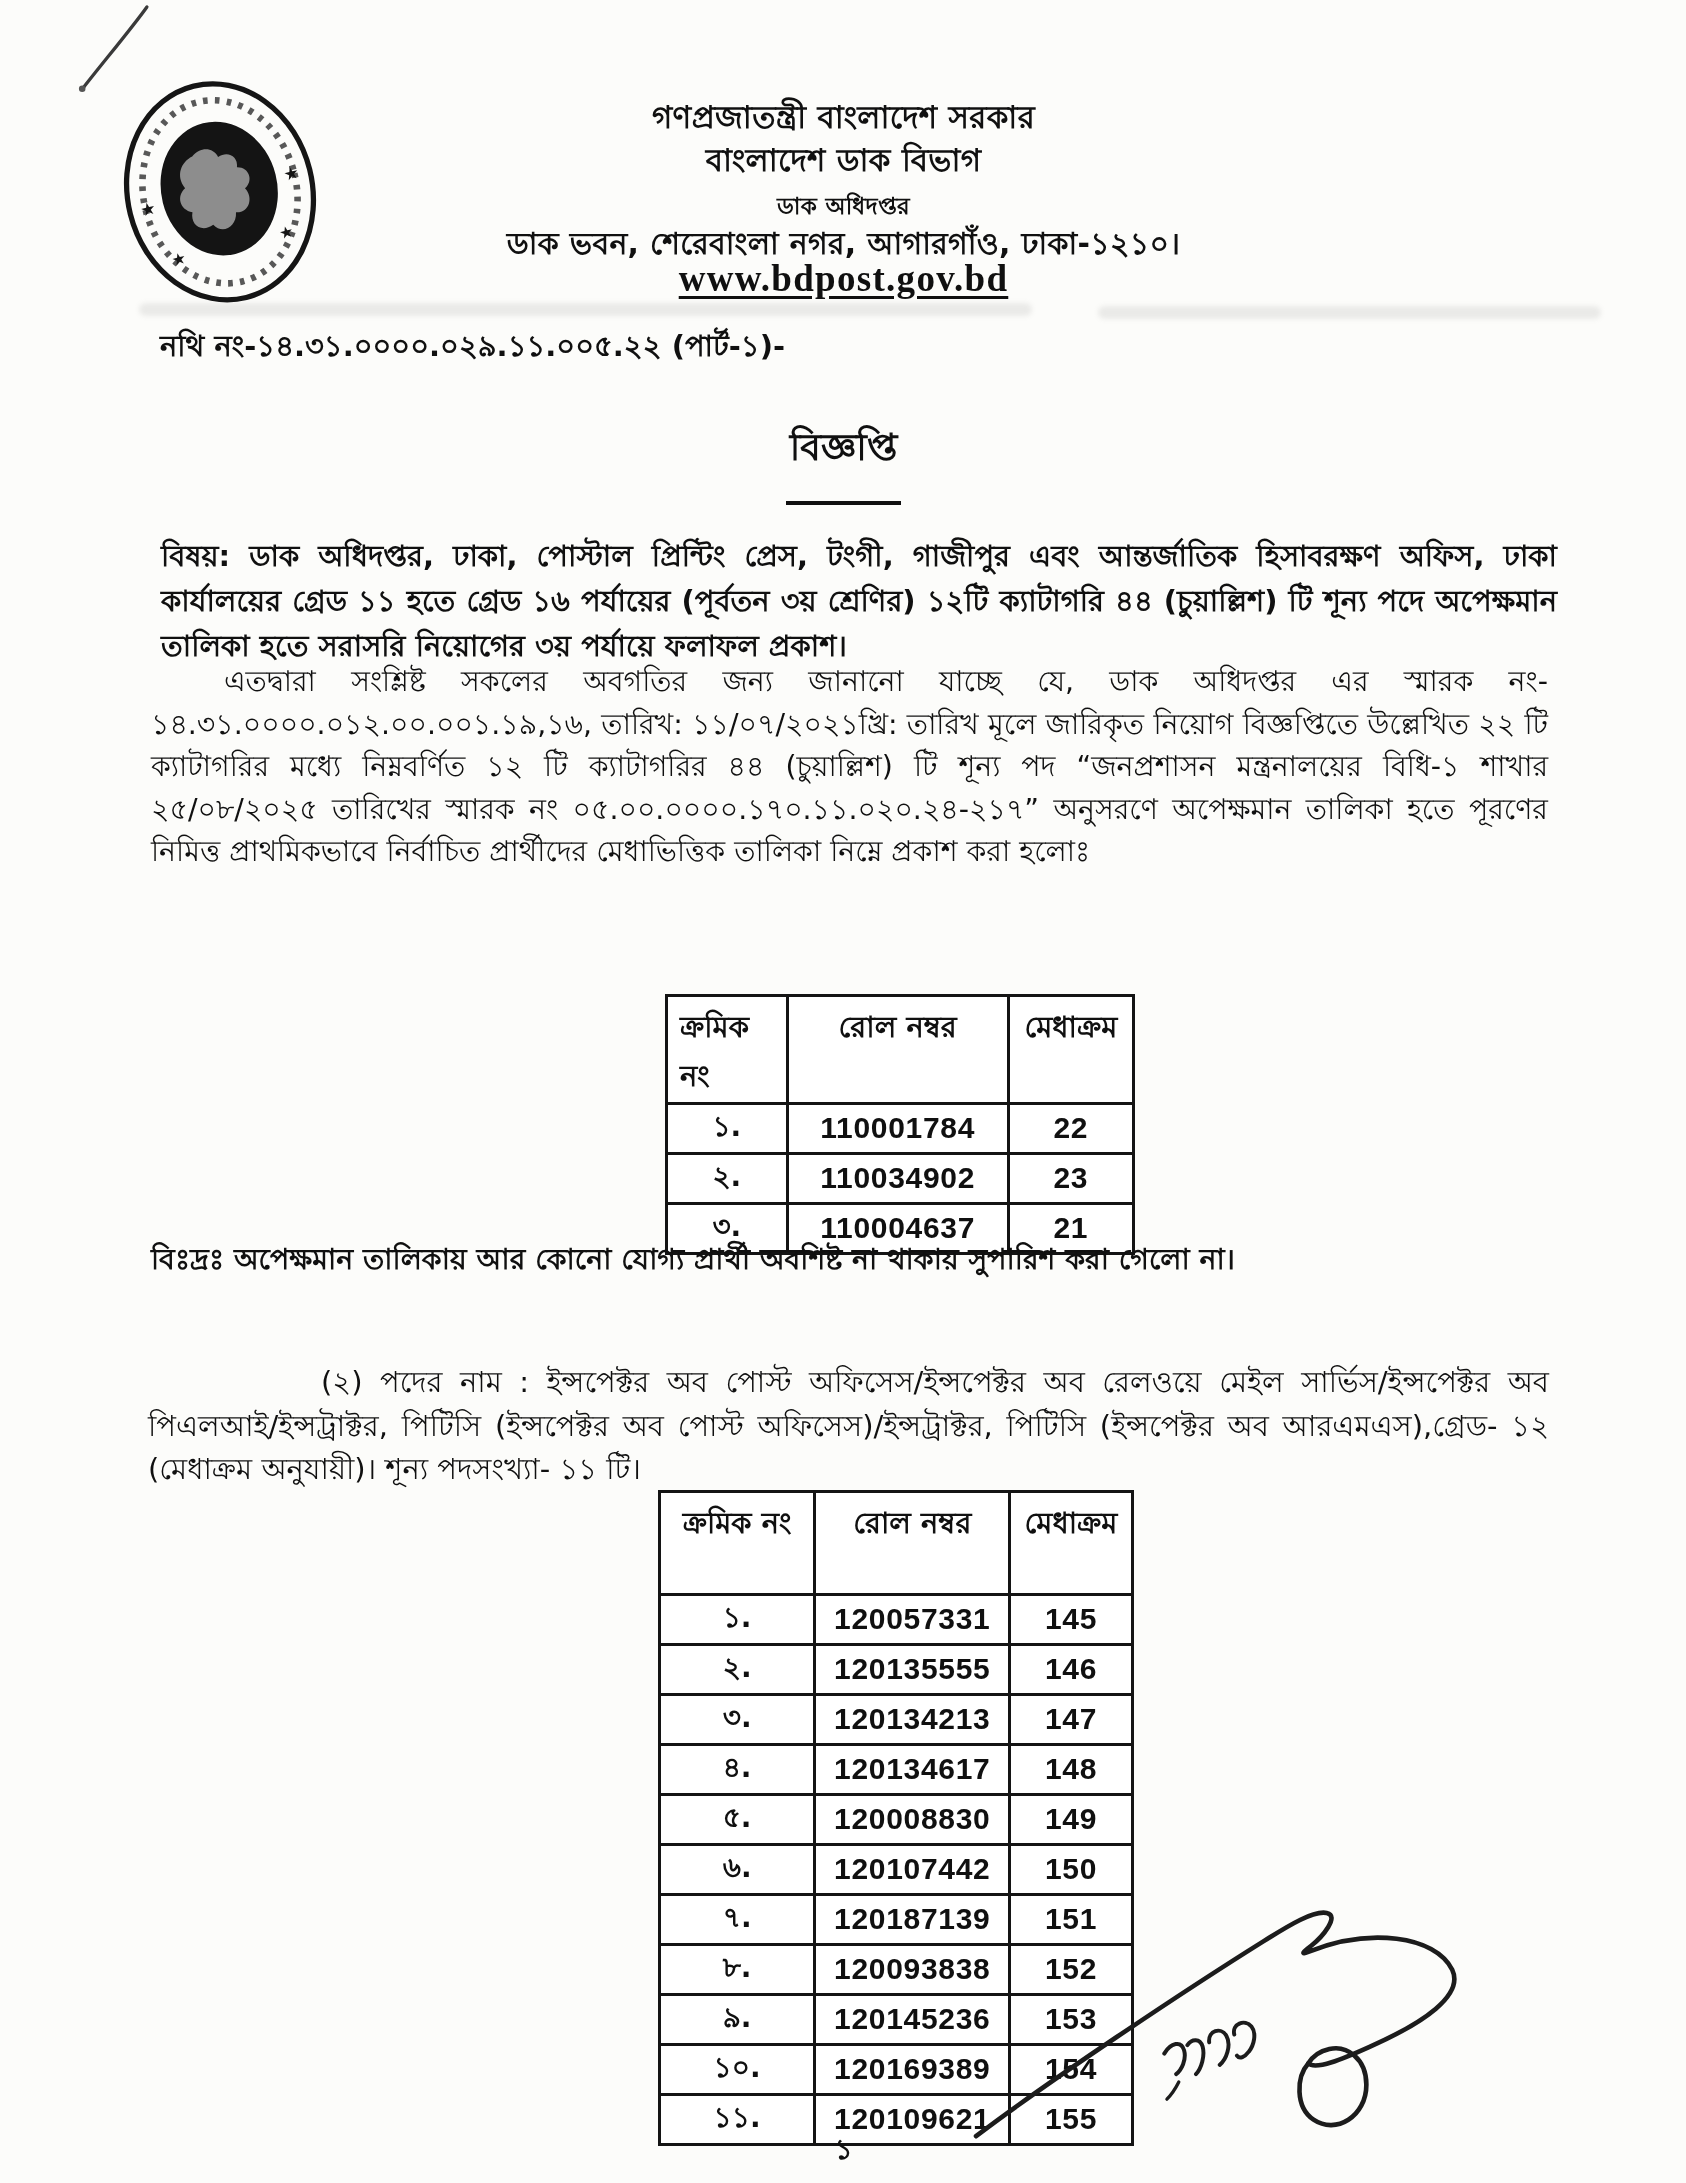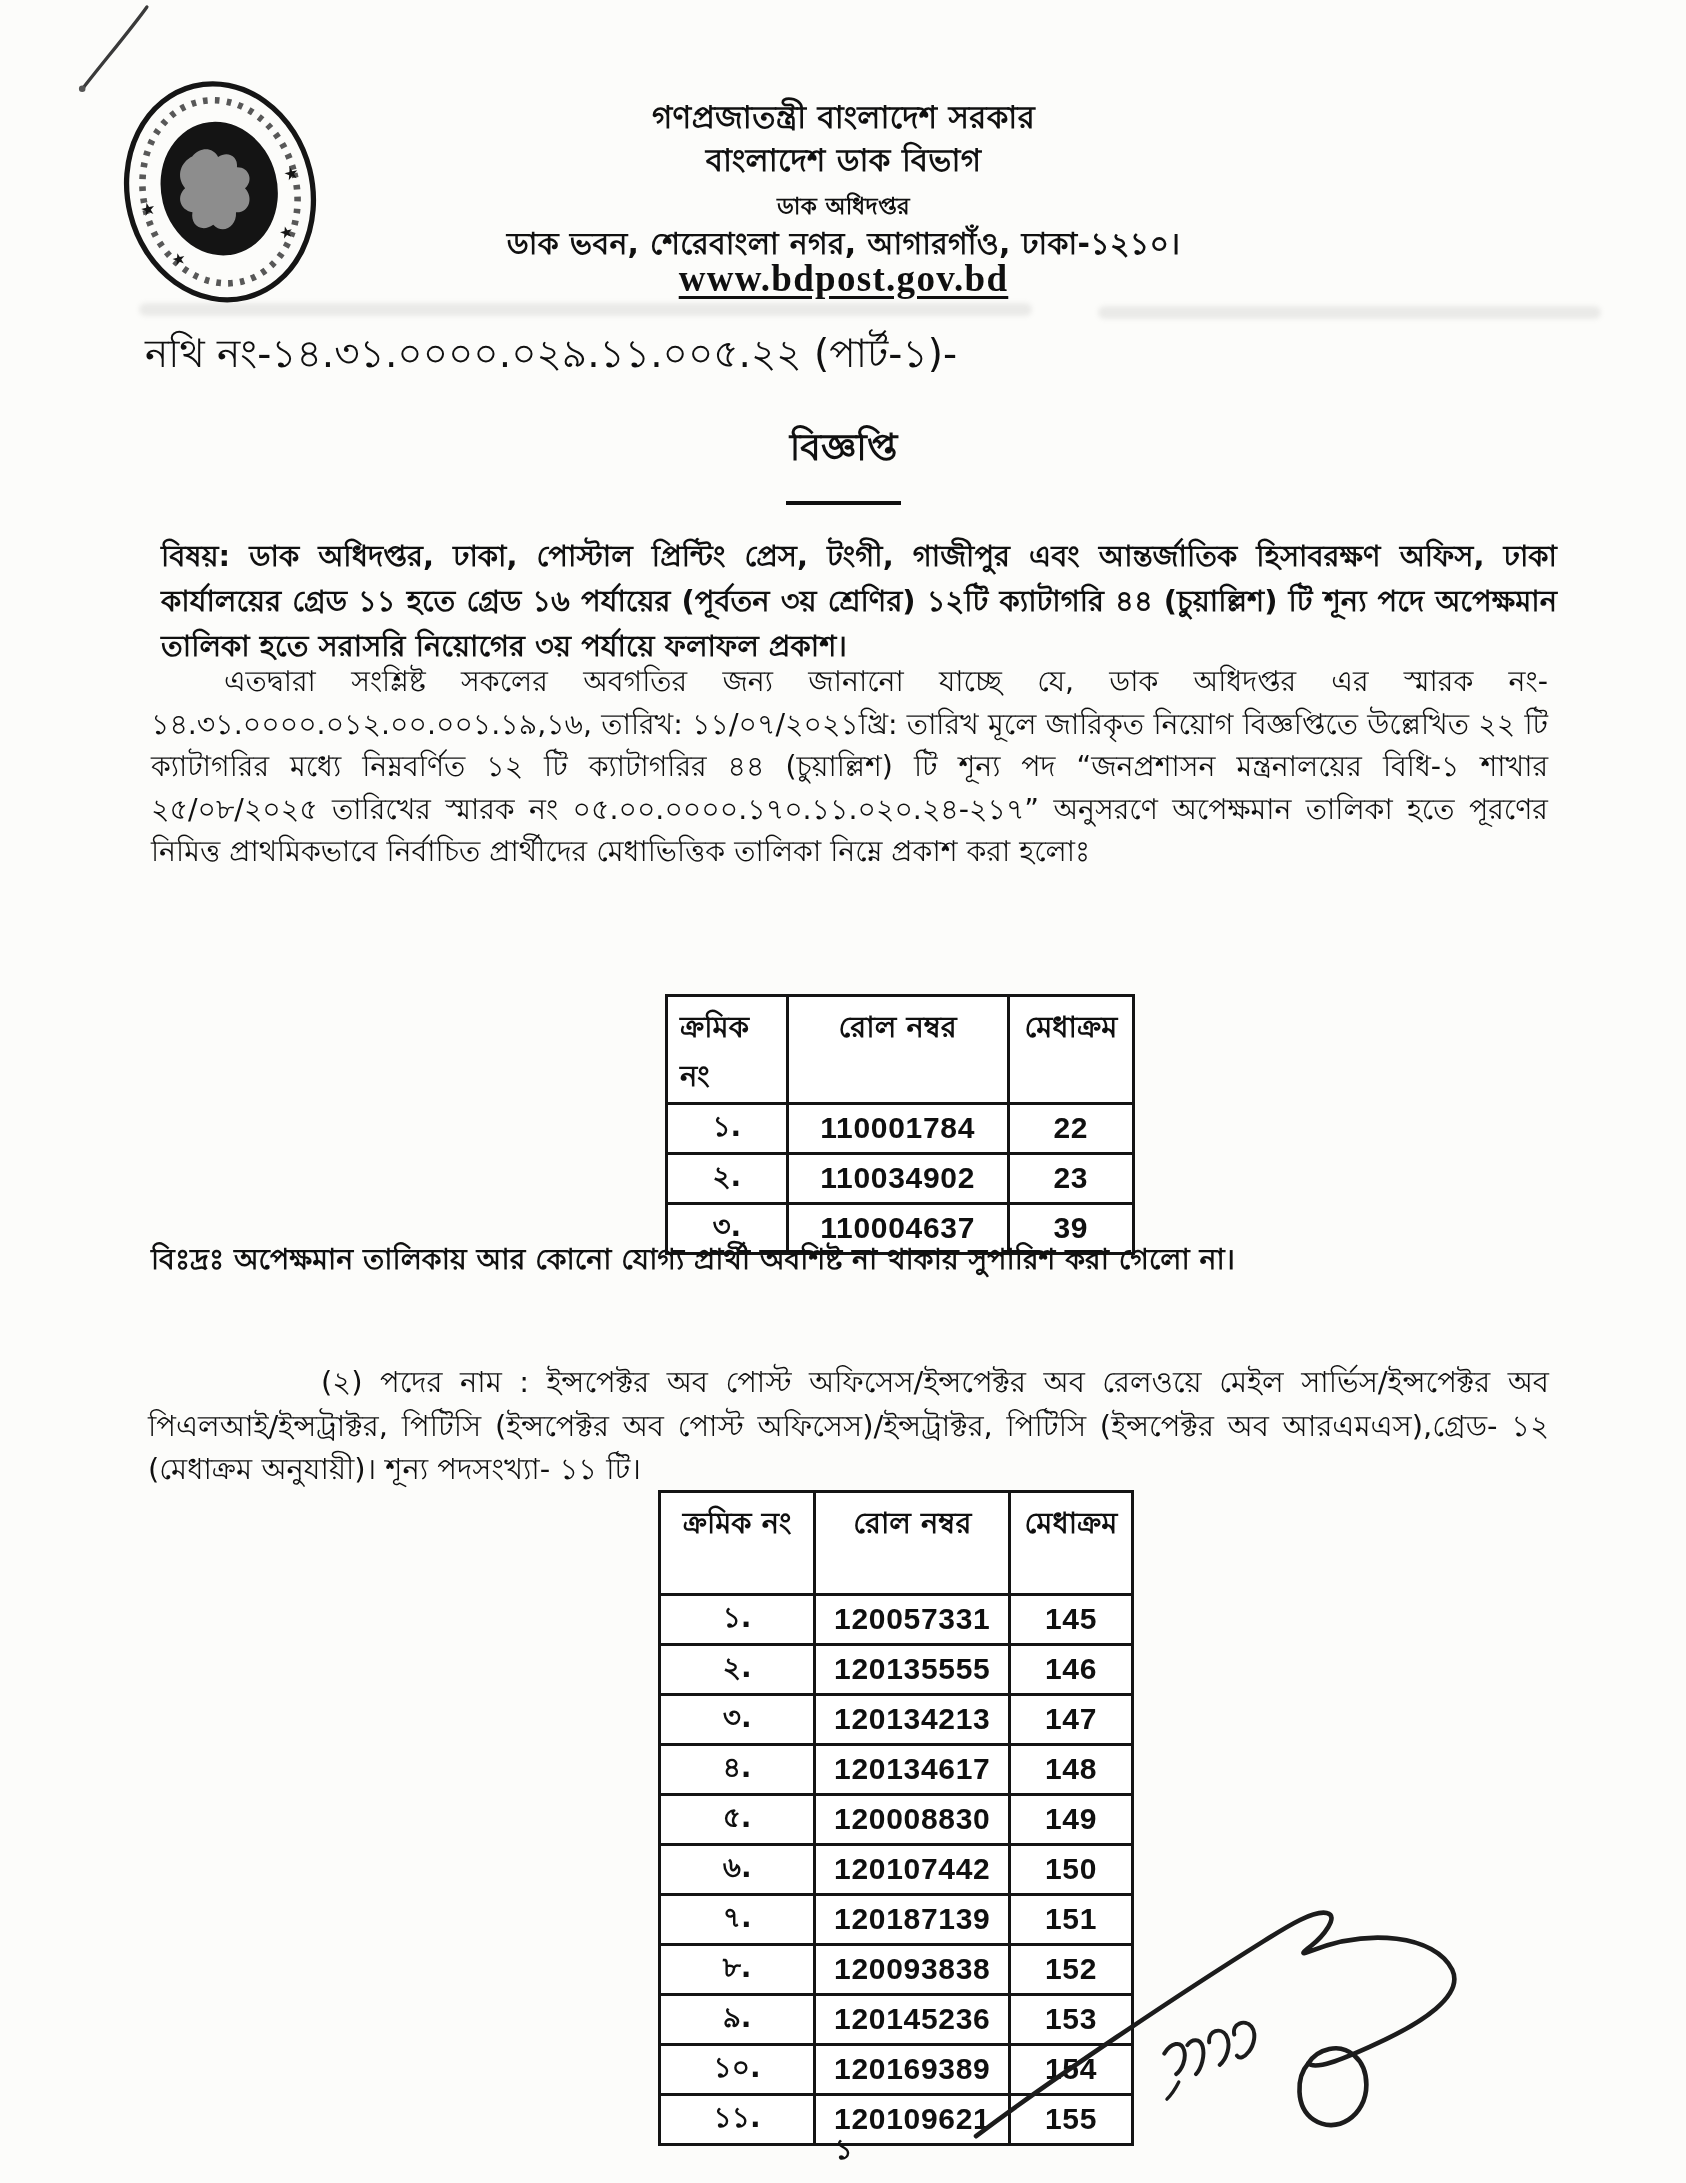--- a/index.html
+++ b/index.html
@@ -25,21 +25,21 @@
   .hdr-web{
     top:257px;font-size:37px;font-weight:700;
     font-family:"Liberation Serif","DejaVu Serif",serif;
     text-decoration:underline;text-underline-offset:5.3px;
     letter-spacing:1.3px;
   }
   
   .seal{position:absolute;left:121px;top:63px;width:198px;height:251px;}
   .penmark{position:absolute;left:69px;top:4px;width:99px;height:93px;}
   
-  .memo{position:absolute;left:145px;top:323px;font-size:39px;font-weight:400;}
+  .memo{position:absolute;left:160px;top:323px;font-size:29px;font-weight:700;}
   .date{position:absolute;left:1121px;top:323px;font-size:29px;font-weight:600;}
   
   .title{
     position:absolute;left:0;top:418px;width:1687px;text-align:center;
   }
   .title span{
     display:inline-block;font-size:37px;font-weight:700;
     border-bottom:4px solid #101010;padding:0 4px 20px 4px;
   }
   
@@ -165,21 +165,21 @@
       <td class="merit">22</td>
     </tr>
     <tr>
       <td class="serial">২.</td>
       <td class="roll">110034902</td>
       <td class="merit">23</td>
     </tr>
     <tr>
       <td class="serial">৩.</td>
       <td class="roll">110004637</td>
-      <td class="merit">39</td>
+      <td class="merit">21</td>
     </tr>
   </tbody>
     </table>
 
   <div class="note">বিঃদ্রঃ অপেক্ষমান তালিকায় আর কোনো যোগ্য প্রার্থী অবশিষ্ট না থাকায় সুপারিশ করা গেলো না।</div>
 
   <div class="sec2-head">(২) পদের নাম : ইন্সপেক্টর অব পোস্ট অফিসেস/ইন্সপেক্টর অব রেলওয়ে মেইল সার্ভিস/ইন্সপেক্টর অব পিএলআই/ইন্সট্রাক্টর, পিটিসি (ইন্সপেক্টর অব পোস্ট অফিসেস)/ইন্সট্রাক্টর, পিটিসি (ইন্সপেক্টর অব আরএমএস),গ্রেড- ১২ (মেধাক্রম অনুযায়ী)। শূন্য পদসংখ্যা- ১১ টি।</div>
 
   <table class="doc-table t2">
     <tbody>

